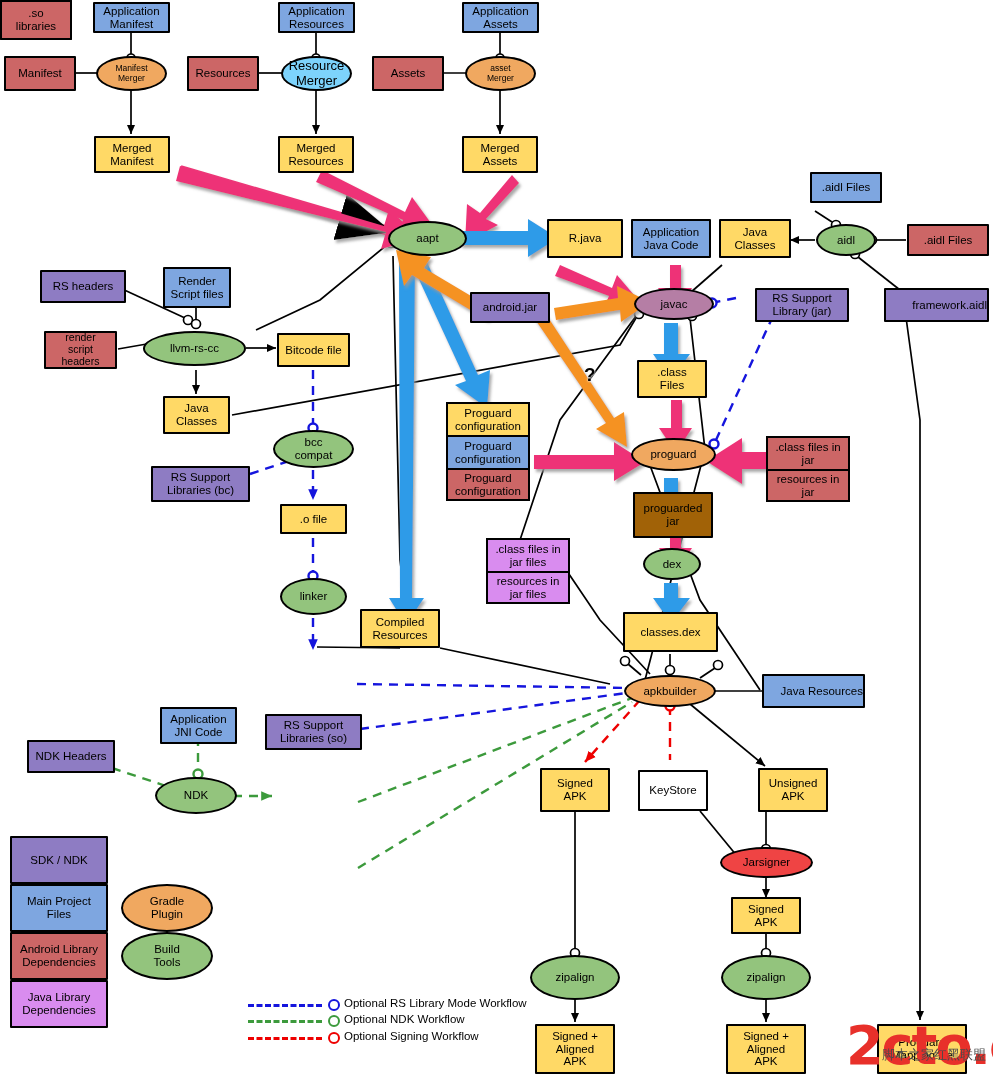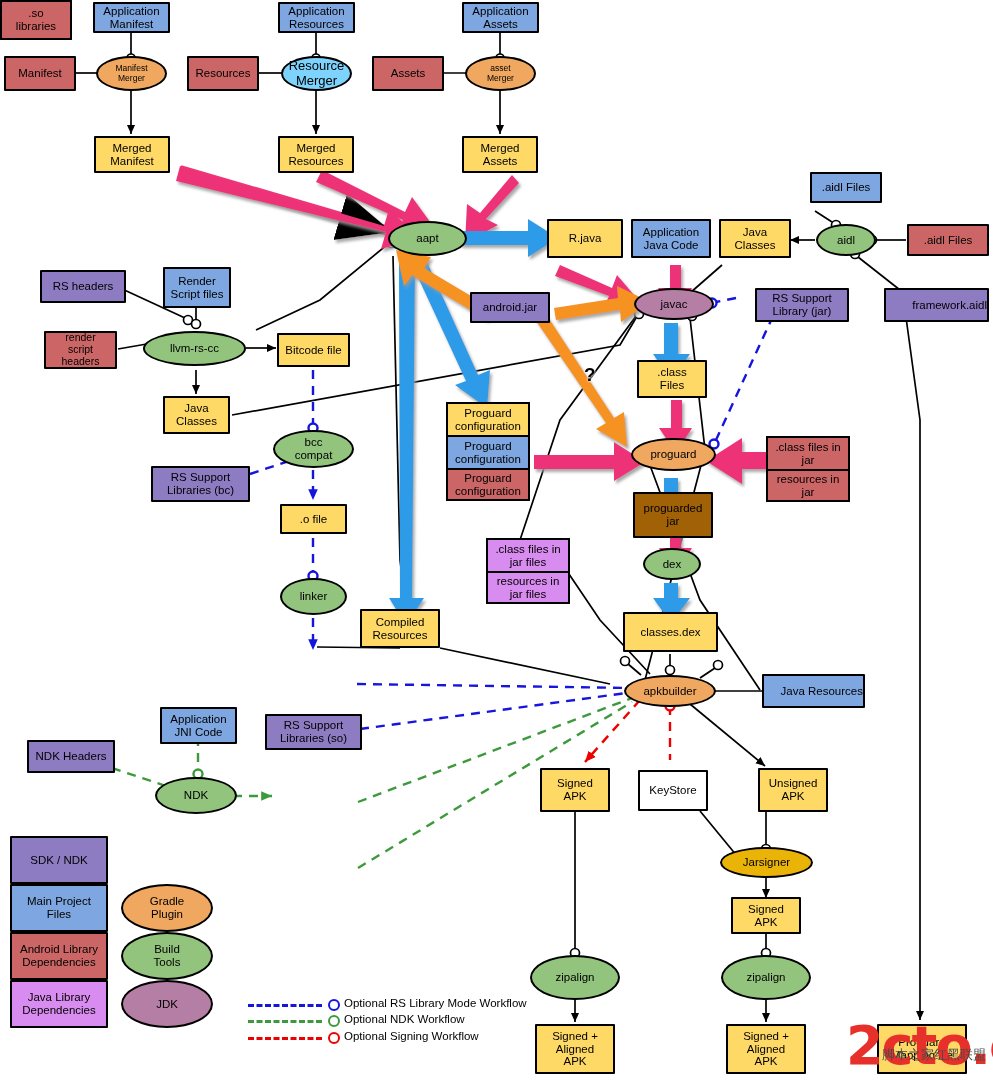--- a/index.html
+++ b/index.html
@@ -426,21 +426,21 @@
       <span style="white-space:pre-line">Signed
 APK</span>
     </div>
 <div class="node rect" style="left:638px;top:770px;width:70px;height:41px;background:#FFFFFF;">
       <span>KeyStore</span>
     </div>
 <div class="node rect" style="left:731px;top:768px;width:70px;height:44px;background:#FFD966;margin-left:27px;">
       <span style="white-space:pre-line">Unsigned
 APK</span>
     </div>
-<div class="node ell" style="left:720px;top:847px;width:93px;height:31px;background:#eab308;align-items:center;">
+<div class="node ell" style="left:720px;top:847px;width:93px;height:31px;background:#ef4444;align-items:center;">
       <span>Jarsigner</span>
     </div>
 <div class="node rect" style="left:731px;top:897px;width:70px;height:37px;background:#FFD966;">
       <span style="white-space:pre-line">Signed
 APK</span>
     </div>
 <div class="node ell" style="left:530px;top:955px;width:90px;height:45px;background:#93C47D;">
       <span>zipalign</span>
     </div>
 <div class="node ell" style="left:721px;top:955px;width:90px;height:45px;background:#93C47D;">
@@ -480,23 +480,20 @@
     </div>
 
 <div class="node ell" style="left:121px;top:932px;width:92px;height:48px;background:#93C47D;">
       <span style="white-space:pre-line">Build
 Tools</span>
     </div>
 <div class="node ell" style="left:121px;top:884px;width:92px;height:48px;background:#F0A860;">
       <span style="white-space:pre-line">Gradle
 Plugin</span>
     </div>
-<div class="node ell" style="left:121px;top:980px;width:92px;height:48px;background:#B57EA5;">
-      <span style="white-space:pre-line">JDK</span>
-    </div>
 
 <div class="legend-line" style="left:248px;top:1004px;">
   <div class="dash" style="border-color:#1515DD;"></div>
   <div class="dot" style="border-color:#1515DD;"></div>
   <div class="txt">Optional RS Library Mode Workflow</div>
 </div>
 <div class="legend-line" style="left:248px;top:1020px;">
   <div class="dash" style="border-color:#3C9A3C;"></div>
   <div class="dot" style="border-color:#3C9A3C;"></div>
   <div class="txt">Optional NDK Workflow</div>

